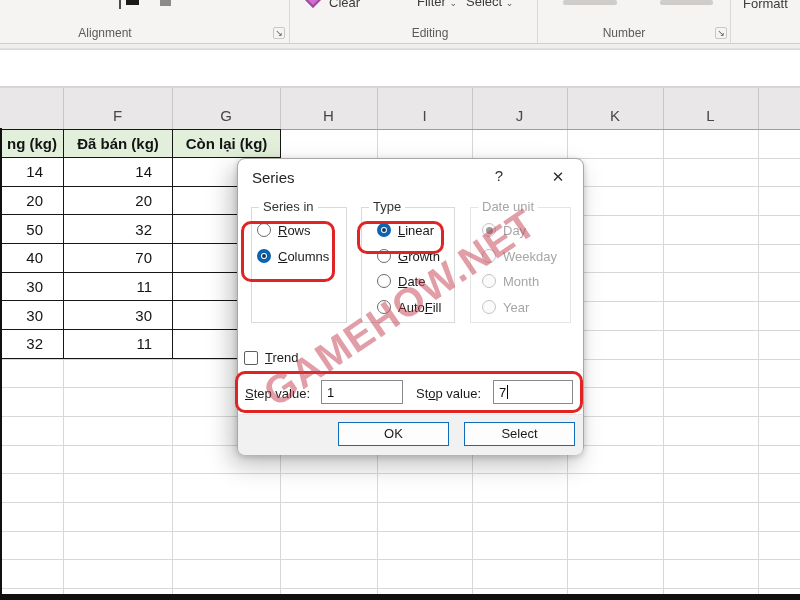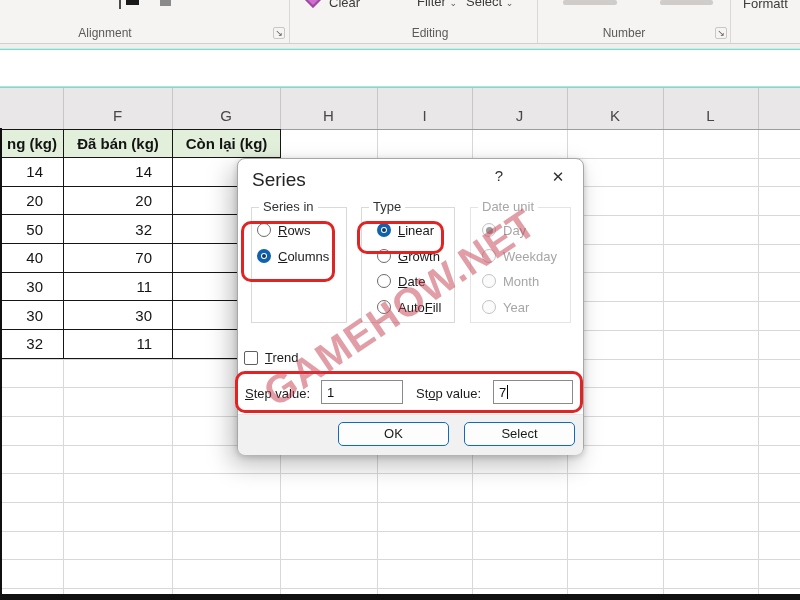--- a/index.html
+++ b/index.html
@@ -1,19 +1,19 @@
 <!DOCTYPE html>
 <html><head>
 <meta charset="utf-8">
 <style>
   * { box-sizing: border-box; margin: 0; padding: 0; }
   html,body { background:#fff; }
   #app {
     position: relative; width: 800px; height: 600px; overflow: hidden;
-    font-family: "Liberation Sans", sans-serif; background: #5eead4;
+    font-family: "Liberation Sans", sans-serif; background: #fde047;
   }
   
   .ribbon { position:absolute; left:0; top:0; width:800px; height:44px;
     background:#f6f4f3; border-bottom:1px solid #d1cecd; }
   .rib-sep { position:absolute; top:0; width:1px; height:43px; background:#dad7d6; }
   .grp-label { position:absolute; top:26px; width:90px; text-align:center;
     font-size:12px; color:#5c5a58; }
   .launcher { position:absolute; top:27px; width:12px; height:12px; font-size:9px;
     color:#5c5a58; border:1px solid #c9c6c5; border-radius:2px; text-align:center; line-height:10px; }
   .rib-top { position:absolute; left:0; top:0; width:800px; height:11px; overflow:hidden; }
@@ -44,21 +44,21 @@
   table.datatable tr.hdr td { background:#E2EFDA; font-weight:bold; text-align:center; }
   td.c0 { width:63px; } td.c1 { width:109px; } td.c2 { width:108px; }
   td.num { text-align:right; padding-right:20px; }
   .edge-left { position:absolute; left:0; top:128px; width:2px; height:472px; background:#101010; z-index:30; }
   .edge-bottom { position:absolute; left:0; top:594px; width:800px; height:6px; background:#101010; z-index:30; }
   
   .dialog { position:absolute; left:237px; top:158px; width:347px; height:297px;
     background:#fff; border:1px solid #a9a7a5; border-radius:8px;
     box-shadow: -6px 10px 24px rgba(0,0,0,.25), 0 2px 6px rgba(0,0,0,.18);
     z-index:10; font-size:13px; color:#1b1b1b; }
-  .dlg-title { position:absolute; left:14px; top:10px; font-size:19px; color:#242424; }
+  .dlg-title { position:absolute; left:14px; top:10px; font-size:15px; color:#242424; }
   .dlg-help { position:absolute; left:252px; top:8px; width:18px; height:20px;
     font-size:15px; color:#323130; text-align:center; }
   .dlg-close { position:absolute; left:308px; top:6px; width:24px; height:24px;
     font-size:15px; color:#323130; text-align:center; line-height:24px; }
   .groupbox { position:absolute; top:48px; height:116px; border:1px solid #d9d9d9; }
   .groupbox .gb-label { position:absolute; top:-9px; left:7px; background:#fff; padding:0 4px; color:#333; }
   .groupbox.disabled { border-color:#e4e4e4; }
   .groupbox.disabled .gb-label, .groupbox.disabled .opt-label { color:#a6a6a6; }
   .gb-series { left:13px; width:96px; }
   .gb-type   { left:123px; width:94px; }
@@ -78,21 +78,21 @@
   .checkbox { width:14px; height:14px; border:1px solid #5f5f5f; border-radius:2px; background:#fff; }
   .fld-label { position:absolute; top:227px; color:#1b1b1b; }
   .lbl-step { left:7px; } .lbl-stop { left:178px; }
   .textbox { position:absolute; top:221px; height:24px; border:1px solid #8a8a8a; background:#fff;
     display:flex; align-items:center; padding-left:5px; font-size:13px; color:#111; }
   .tb-step { left:83px; width:82px; } .tb-stop { left:255px; width:80px; }
   .caret { width:1px; height:14px; background:#000; margin-left:1px; }
   .dlg-footer { position:absolute; left:0; top:255px; width:345px; height:41px;
     background:#f2f1f1; border-top:1px solid #e8e7e7; border-radius:0 0 7px 7px; }
   .btn { position:absolute; top:7px; width:111px; height:24px; background:#fdfdfd;
-    border:1px solid #0F6CBD; border-radius:5px; font-size:13px; color:#1a1a1a;
+    border:1px solid #0F6CBD; border-radius:0; font-size:13px; color:#1a1a1a;
     text-align:center; line-height:22px; }
   .btn-ok { left:100px; } .btn-cancel { left:226px; }
   
   .redbox { position:absolute; border:3px solid #e02424; border-radius:10px; z-index:20; pointer-events:none; }
   .rb1 { left:241px; top:221px; width:94px; height:61px; }
   .rb2 { left:357px; top:221px; width:87px; height:33px; }
   .rb3 { left:235px; top:371px; width:348px; height:42px; }
   .watermark { position:absolute; left:400px; top:308px; transform:translate(-50%,-50%) rotate(-34deg);
     font-size:40px; font-weight:bold; letter-spacing:1px; color:rgba(197,62,79,0.5);
     z-index:50; pointer-events:none; white-space:nowrap; }

